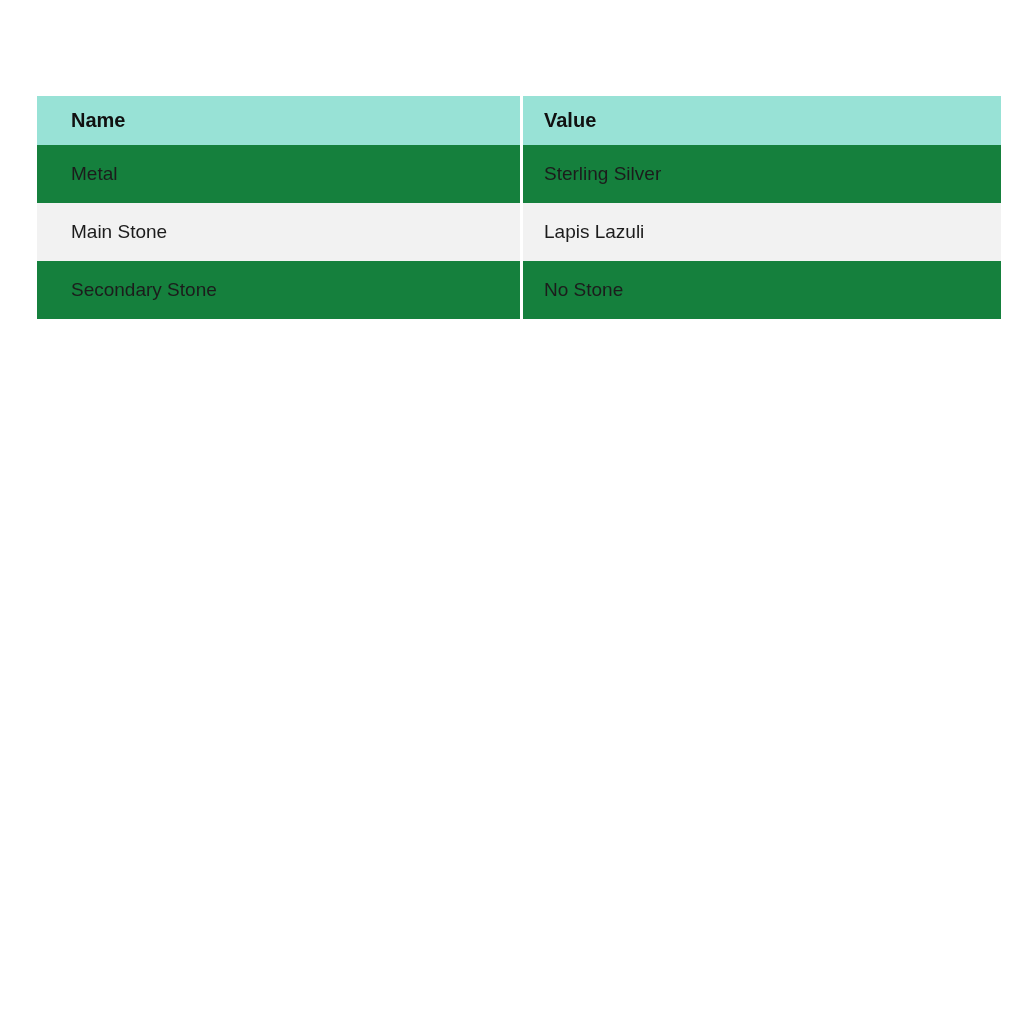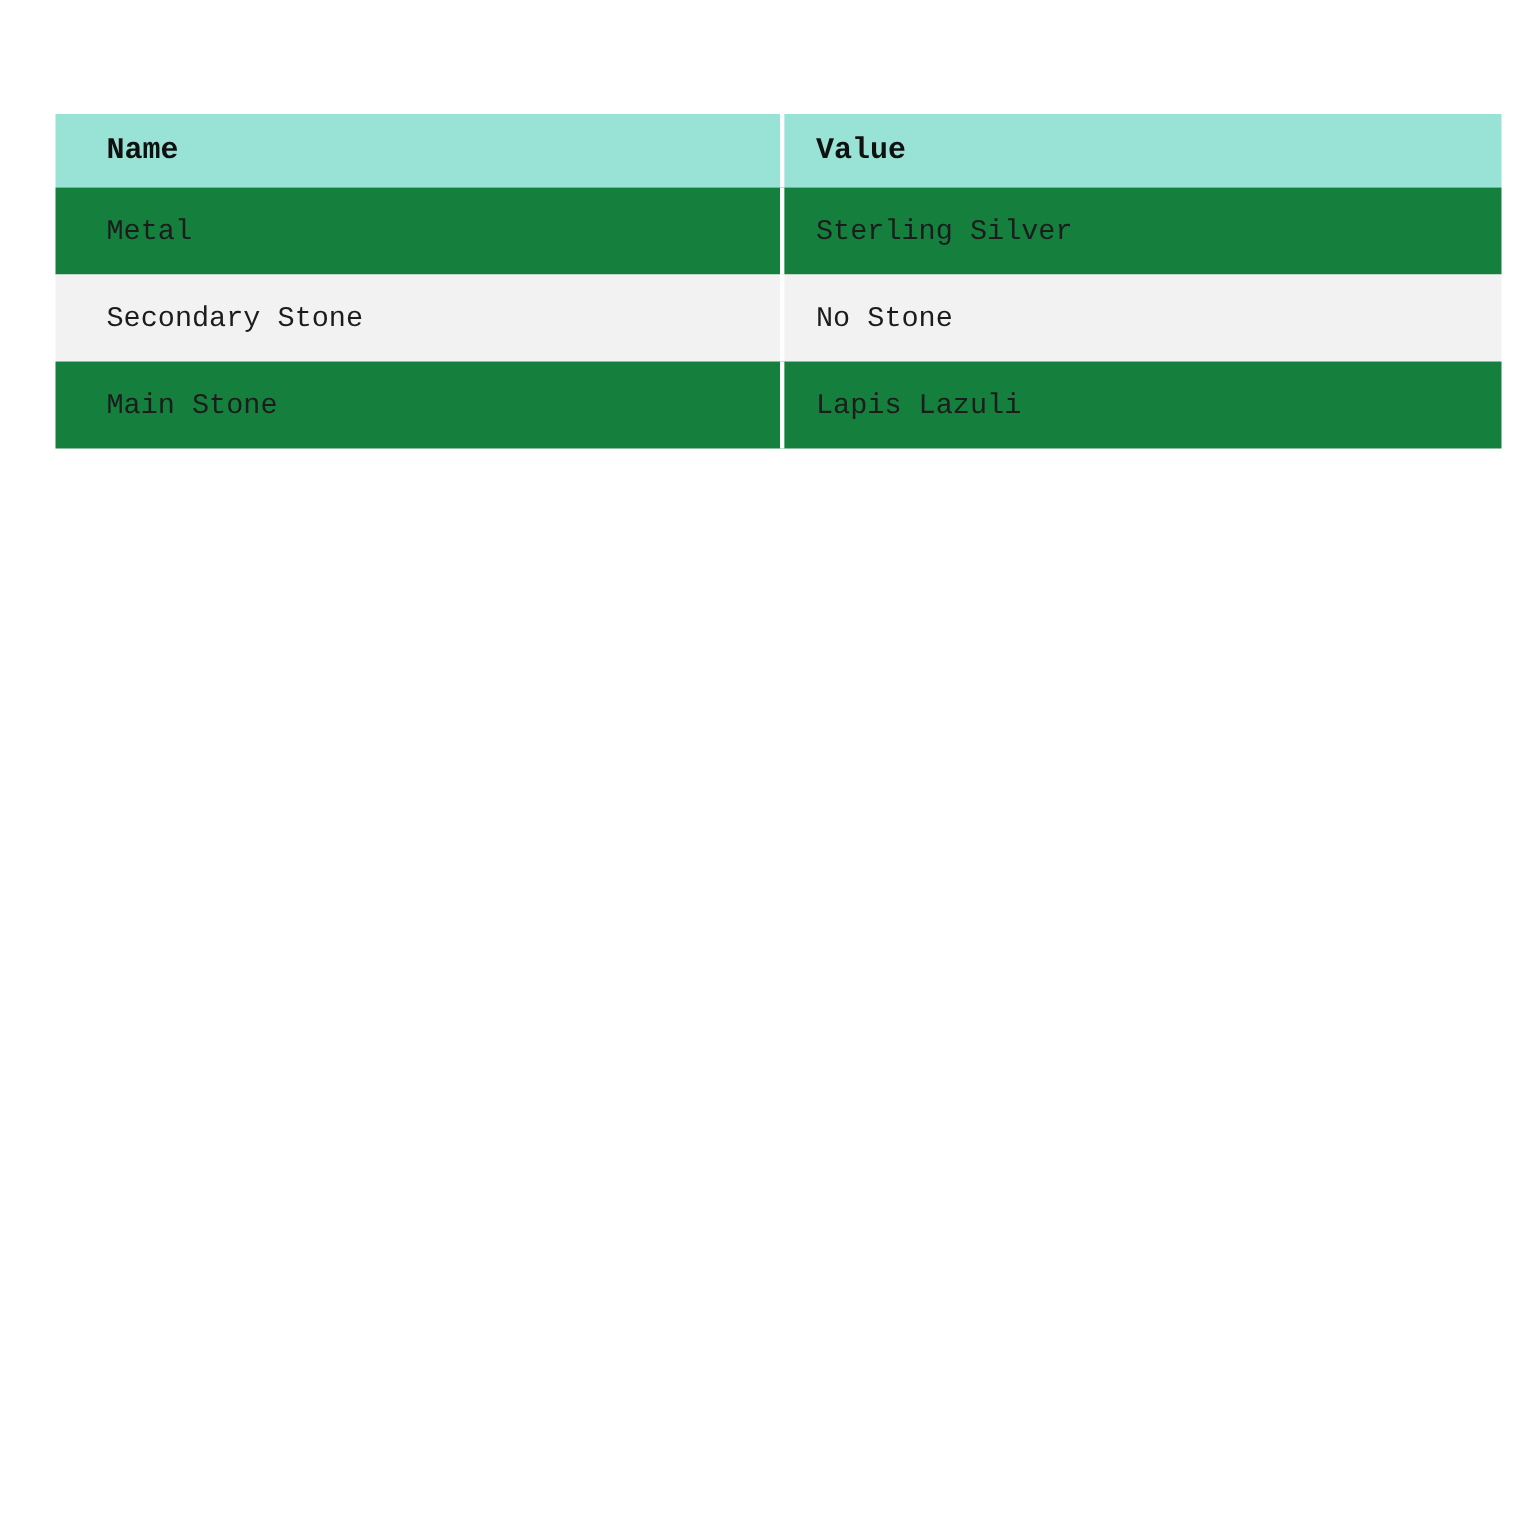--- a/index.html
+++ b/index.html
@@ -14,26 +14,25 @@
   .page {
     position: relative;
     width: 1024px;
     height: 1024px;
     background: #ffffff;
     overflow: hidden;
   }
   table.spec-table {
     position: absolute;
     left: 37px;
-    top: 76px;
+    top: 96px;
     width: 964px;
     border-collapse: separate;
     border-spacing: 0;
     table-layout: fixed;
-    font-family: Liberation Mono, monospace;
   }
   .spec-table th,
   .spec-table td {
     text-align: left;
     vertical-align: middle;
     margin: 0;
     overflow: hidden;
     white-space: nowrap;
   }
   .spec-table th {
@@ -74,22 +73,22 @@
         <th class="col-name">Name</th>
         <th class="col-value">Value</th>
       </tr>
     </thead>
     <tbody>
       <tr>
         <td class="col-name">Metal</td>
         <td class="col-value">Sterling Silver</td>
       </tr>
       <tr>
+        <td class="col-name">Main Stone</td>
+        <td class="col-value">Lapis Lazuli</td>
+      </tr>
+      <tr>
         <td class="col-name">Secondary Stone</td>
         <td class="col-value">No Stone</td>
-      </tr>
-      <tr>
-        <td class="col-name">Main Stone</td>
-        <td class="col-value">Lapis Lazuli</td>
       </tr>
     </tbody>
   </table>
 </div>
 
 </body></html>

